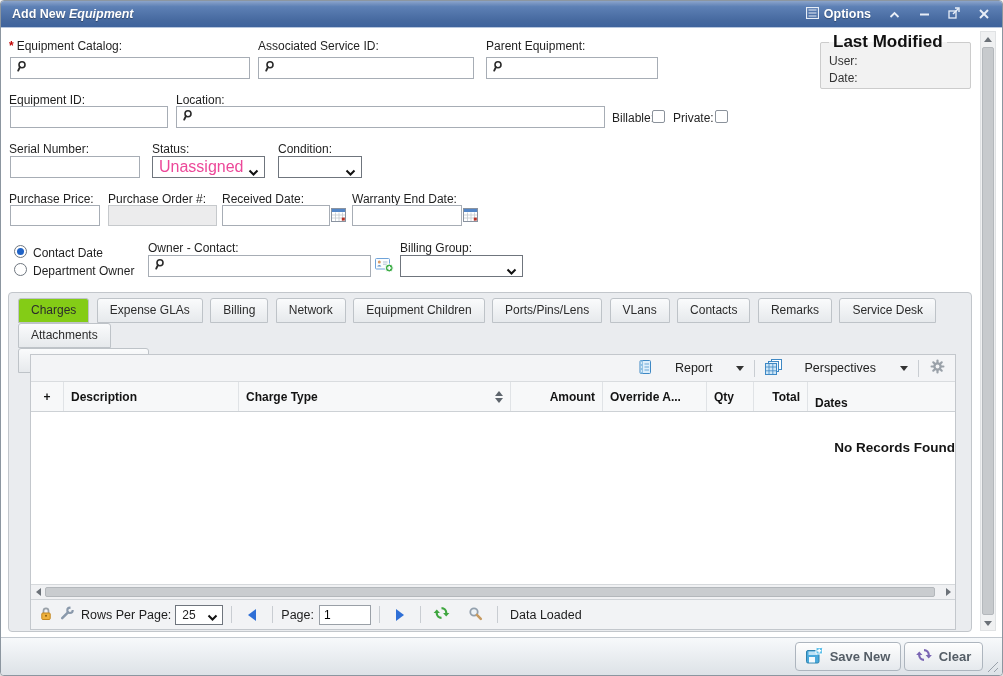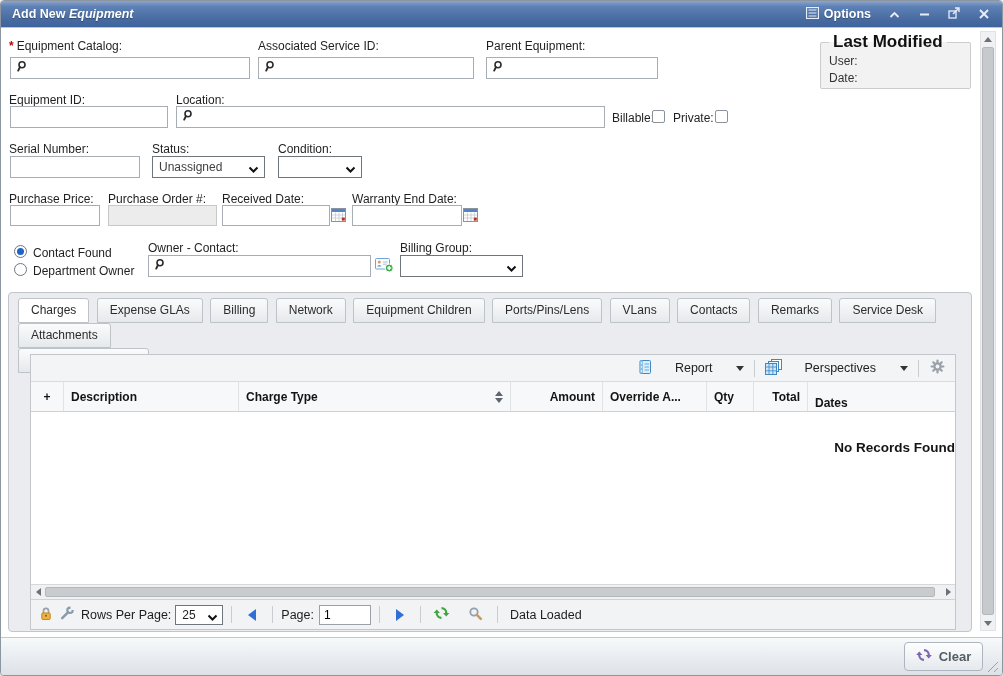--- a/index.html
+++ b/index.html
@@ -21,36 +21,36 @@
   .options-btn { display:flex; align-items:center; gap:5px; font-size:12.5px; font-weight:bold; cursor:pointer; text-shadow:0 1px 1px rgba(0,0,0,.3); }
   .winbtn { width:14px; height:14px; display:flex; align-items:center; justify-content:center; cursor:pointer; }
   
   .content { position:absolute; left:0; right:0; top:27px; height:609px; background:#fff; }
   .lbl { position:absolute; font-size:12px; color:#1f1f1f; white-space:nowrap; }
   .req { color:#c00000; font-weight:bold; margin-right:3px; }
   .inp { position:absolute; background:#fff; border:1px solid #a7adb5; display:flex; align-items:center; }
   .inp input { border:0; outline:0; flex:1; height:100%; font:12px "Liberation Sans",sans-serif; padding:0 4px; background:transparent; min-width:0; }
   .inp.disabled { background:#ececed; border-color:#c6c9cc; }
   .inp .mag { flex:0 0 auto; margin-left:4px; }
-  .sel { position:absolute; background:#fff; border:1px solid #6f757d; display:flex; align-items:center; font-size:12px; color:#404040; padding:0 20px 0 6px; cursor:pointer; }
+  .sel { position:absolute; background:#fff; border:1px solid #6f757d; display:flex; align-items:center; font-size:16px; color:#ec4899; padding:0 20px 0 6px; cursor:pointer; }
   .sel .chev { position:absolute; right:5px; top:50%; margin-top:-4px; }
   .cb { position:absolute; width:13px; height:13px; background:#fff; border:1px solid #8b929b; border-radius:2px; cursor:pointer; }
   .radio { position:absolute; width:13px; height:13px; background:#fff; border:1px solid #6f7780; border-radius:50%; cursor:pointer; }
   .radio.checked::after { content:""; position:absolute; left:2px; top:2px; right:2px; bottom:2px; border-radius:50%; background:#2063c6; }
   .calbtn { position:absolute; width:17px; height:18px; cursor:pointer; }
   fieldset.lastmod { position:absolute; left:819px; top:4px; width:151px; height:57px; background:#f2f2f2; border:1px solid #cccccc; border-radius:2px; padding:1px 8px 2px; }
   fieldset.lastmod legend { font-size:17px; font-weight:bold; color:#111; padding:0 4px; margin-left:0px; }
   fieldset.lastmod .fl { font-size:12px; color:#333; line-height:17px; }
   
   .tabpanel { position:absolute; left:7px; top:264px; width:964px; height:340px; background:#eaecef; border:1px solid #c2c6cb; border-radius:4px; }
   .tabs { padding:5px 6px 0 9px; }
   .tabs.row2 { padding-top:0; }
   .tab { display:inline-block; padding:4px 12px 5px; margin-right:3px; font-size:12px; color:#2c2c2c;
     background:linear-gradient(180deg,#fafbfc,#e6e9ec); border:1px solid #bec3c8; border-radius:3px 3px 0 0; cursor:pointer; white-space:nowrap; }
-  .tab.active { background:#ffffff;text-align:right; }
+  .tab.active { background:#84cc16;text-align:right; }
   
   .grid { position:absolute; left:21px; top:61px; width:926px; height:276px; background:#fff; border:1px solid #c3c7cc; display:flex; flex-direction:column; }
   .grid-toolbar { height:27px; flex:0 0 27px; background:#f3f4f6; border-bottom:1px solid #d9dcdf; display:flex; align-items:center; justify-content:flex-end; padding-right:10px; gap:7px; font-size:12.5px; color:#222; }
   .tool-btn { display:flex; align-items:center; gap:22px; cursor:pointer; padding:2px 3px; }
   .dropcaret { width:0; height:0; border-left:4px solid transparent; border-right:4px solid transparent; border-top:5px solid #333; margin-left:2px; }
   .vsep { width:1px; height:17px; background:#c9cdd2; }
   .grid-header { height:30px; flex:0 0 30px; background:#f7f8f9; border-bottom:1px solid #cdd1d5; display:flex; font-size:12px; font-weight:bold; color:#141414; }
   .gh { border-right:1px solid #e0e3e6; display:flex; align-items:center; padding:0 7px; overflow:hidden; white-space:nowrap; }
   .gh.r { justify-content:flex-end; }
   .sort { display:flex; flex-direction:column; gap:2px; margin-left:auto; padding-left:6px; }
@@ -239,21 +239,21 @@
     <div class="calbtn" style="left:462px; top:179px;">
       <span><svg width="16" height="16" viewBox="0 0 16 16">
             <rect x="0.5" y="1.5" width="14" height="13" fill="#fff" stroke="#8a93a0"></rect>
             <rect x="1" y="2" width="13" height="3" fill="#5386c7"></rect>
             <path d="M1 8 H14 M1 11 H14 M4.5 5.5 V14 M8 5.5 V14 M11.5 5.5 V14" stroke="#c3c9cf" stroke-width="0.8" fill="none"></path>
             <rect x="10.8" y="10.6" width="3" height="3" fill="#b83226"></rect>
           </svg></span>
     </div>
 
     <div class="radio checked" style="left:13px; top:217px;"></div>
-    <div class="lbl" style="left:32px; top:218px;">Contact Found</div>
+    <div class="lbl" style="left:32px; top:218px;">Contact Date</div>
     <div class="radio" style="left:13px; top:235px;"></div>
     <div class="lbl" style="left:32px; top:236px;">Department Owner</div>
 
     <div class="lbl" style="left:147px; top:213px;">Owner - Contact:</div>
     <div class="inp" style="left:147px; top:227px; width:223px; height:22px;">
       <span class="mag"><svg width="12" height="13" viewBox="0 0 12 13">
             <circle cx="7" cy="4.8" r="3" fill="none" stroke="#2b2b2b" stroke-width="1.6"></circle>
             <line x1="4.9" y1="7.1" x2="3.2" y2="10.6" stroke="#2b2b2b" stroke-width="1.9" stroke-linecap="round"></line>
           </svg></span>
       <input type="text" value="" style="">
@@ -423,20 +423,31 @@
           <span class="vtri u"></span>
         </div>
       <div class="vs-thumb"></div>
       <div class="vs-arrow" style="bottom:0;">
           <span class="vtri d"></span>
         </div>
     </div>
   </div>
 
   <div class="bottombar">
+    <div class="btn btn-save">
+      <span><svg width="17" height="17" viewBox="0 0 17 17">
+            <rect x="0.5" y="3.5" width="12.5" height="12.5" rx="1.5" fill="#49a9dc" stroke="#2f82ad"></rect>
+            <rect x="2.5" y="4.5" width="8.5" height="3.5" fill="#bfe2f4"></rect>
+            <rect x="3" y="10" width="6" height="5.5" fill="#f4fafd"></rect>
+            <rect x="10" y="0.5" width="6.5" height="6.5" rx="1" fill="#5fc0ea" stroke="#fff"></rect>
+            <line x1="13.2" y1="1.8" x2="13.2" y2="5.8" stroke="#fff" stroke-width="1.4"></line>
+            <line x1="11.2" y1="3.8" x2="15.2" y2="3.8" stroke="#fff" stroke-width="1.4"></line>
+          </svg></span>
+      <span>Save New</span>
+    </div>
     <div class="btn btn-clear">
       <span><svg width="16" height="16" viewBox="0 0 16 16">
             <path d="M8 2.1 A5.9 5.9 0 0 1 13.9 8 L15.9 8 L12.7 11.5 L9.6 8 L11.7 8 A3.7 3.7 0 0 0 8 4.3 Z" fill="#7b66b4"></path>
             <path d="M8 13.9 A5.9 5.9 0 0 1 2.1 8 L0.1 8 L3.3 4.5 L6.4 8 L4.3 8 A3.7 3.7 0 0 0 8 11.7 Z" fill="#7b66b4"></path>
           </svg></span>
       <span>Clear</span>
     </div>
     <div class="grip"></div>
   </div>
 </div>

